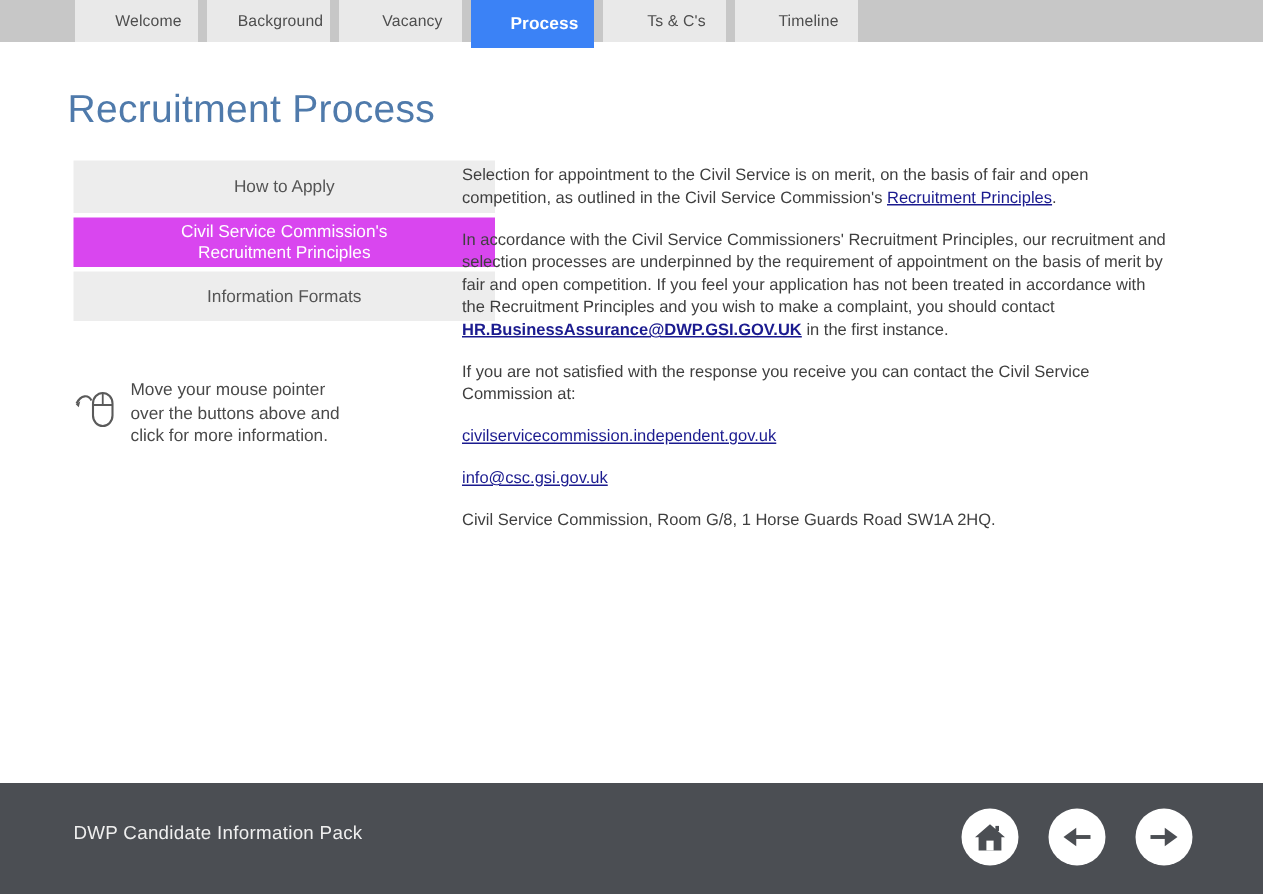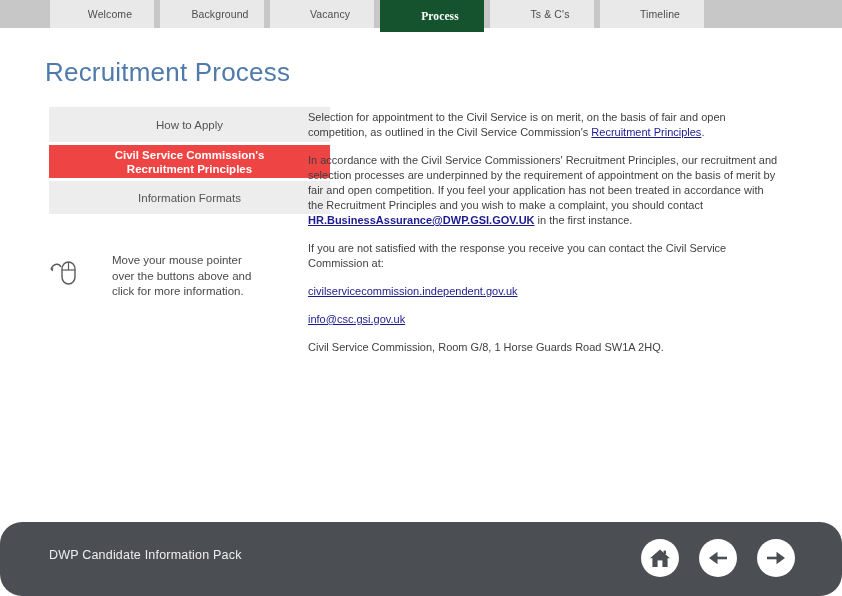--- a/index.html
+++ b/index.html
@@ -24,40 +24,39 @@
     height: 28px;
     background: #c7c7c7;
   }
   .tabs {
     position: absolute;
     left: 50px; top: 0;
     display: flex;
     height: 28px;
   }
   .tab {
-    width: 104px;
+    width: 82px;
     height: 28px;
     margin-right: 6px;
     background: #e9e9e9;
     color: #4e4e4e;
     font-size: 10.5px;
     display: flex;
     align-items: center;
     justify-content: center;
     box-sizing: border-box;
     letter-spacing: 0.1px;
     padding-left: 16px;
   }
   .tab.active {
-    background: #14532d;
+    background: #3b82f6;
     color: #ffffff;
     font-weight: bold;
     font-size: 11.5px;
     height: 32px;
-    font-family: Liberation Serif, serif;
   }
 
   
   .page-title {
     position: absolute;
     left: 29px;
     top: 57px;
     font-size: 26px;
     color: #4f7aab;
     letter-spacing: 0.2px;
@@ -80,35 +79,34 @@
     align-items: center;
     justify-content: center;
     text-align: center;
     box-sizing: border-box;
     margin-bottom: 3px;
     line-height: 14px;
   }
   .menu-btn.h1row { height: 35px; }
   .menu-btn.h2row { height: 33px; }
   .menu-btn.active {
-    background: #ef4444;
+    background: #d946ef;
     color: #ffffff;
-    font-weight: bold;
+    font-weight: normal;
     height: 33px;
   }
 
   
   .mouse-hint {
     position: absolute;
     left: 49px;
     top: 253px;
     width: 250px;
     display: flex;
     align-items: flex-start;
-    gap: 25px;
   }
   .mouse-icon {
     width: 30px;
     height: 34px;
     margin-right: 8px;
     margin-top: 3px;
     flex: none;
   }
   .mouse-hint-text {
     font-size: 11.5px;
@@ -142,21 +140,20 @@
   }
 
   
   .footer {
     position: absolute;
     left: 0;
     top: 522px;
     width: 842px;
     height: 74px;
     background: #4b4e53;
-    border-radius: 22px;
   }
   .footer-title {
     position: absolute;
     left: 49px;
     top: 26px;
     color: #efefef;
     font-size: 12.5px;
     letter-spacing: 0.2px;
   }
   .footer-nav {

